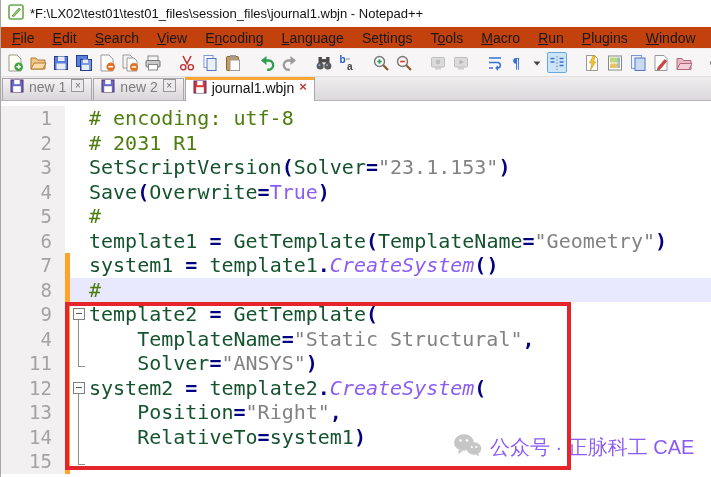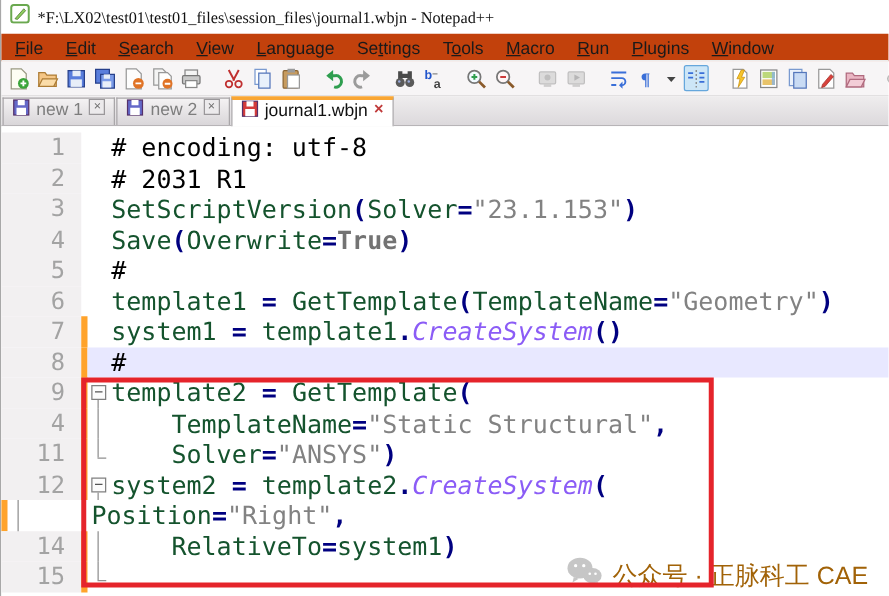--- a/index.html
+++ b/index.html
@@ -4,21 +4,21 @@
 <style>
   * { box-sizing: border-box; margin: 0; padding: 0; }
   body { font-family: "Liberation Sans", sans-serif; background: #fff; }
   .window {
     position: relative; width: 711px; height: 477px; overflow: hidden;
     background: #fff; border-left: 1px solid #a8a8a8;
   }
   
   .titlebar { height: 27px; display: flex; align-items: center; gap: 6px;
     padding-left: 7px; background: #fff; }
-  .titlebar .title { font-size: 13px; color: #111; white-space: nowrap; font-family: Liberation Serif, serif; }
+  .titlebar .title { font-size: 13px; color: #111; white-space: nowrap; }
   
   .menubar { height: 22px; display: flex; align-items: center; background: #c2410c;
     padding-left: 2px; border-bottom: 1px solid #ececec; }
   .menu-item { font-size: 14px; color: #1a1a1a; padding: 2px 9px; cursor: default; }
   .menu-item u { text-decoration: underline; }
   
   .toolbar { height: 28px; display: flex; align-items: center; gap: 5px;
     padding-left: 5px; background: #f7f5f6; border-bottom: 1px solid #e2e0e1; }
   .tb-btn { width: 21px; height: 21px; display: inline-flex; align-items: center;
     justify-content: center; border-radius: 2px; }
@@ -51,32 +51,32 @@
   .fold { width: 19px; flex: none; position: relative; }
   .fbox { position: absolute; left: 3px; top: 6px; width: 12px; height: 12px;
     border: 1px solid #808080; background: #fcfcfc; }
   .fbox::after { content: ""; position: absolute; left: 2px; top: 4px; width: 6px;
     height: 1px; background: #555; }
   .ftail { position: absolute; left: 8px; top: 18px; bottom: 0; width: 1px; background: #909090; }
   .fline { position: absolute; left: 8px; top: 0; bottom: 0; width: 1px; background: #909090; }
   .fcorn-v { position: absolute; left: 8px; top: 0; height: 15px; width: 1px; background: #909090; }
   .fcorn-h { position: absolute; left: 8px; top: 15px; width: 7px; height: 1px; background: #909090; }
   .code { flex: 1; font-size: 20px; line-height: 24.5px; white-space: pre; color: #333; }
-  .tk-cm { color: #000000; }
+  .tk-cm { color: #4d7c0f; }
   .tk-id { color: #14532d; }
   .tk-op { color: #000080; font-weight: bold; }
   .tk-st { color: #828282; }
-  .tk-kw { color: #737373; font-weight: bold; }
+  .tk-kw { color: #8b5cf6; font-weight: normal; }
   .tk-fn { color: #8b5cf6; font-style: italic; }
   
   .red-box { position: absolute; left: 64px; top: 302px; width: 506px; height: 168px;
     border: 4px solid #e5242b; pointer-events: none; z-index: 5; }
   .watermark { position: absolute; left: 452px; top: 433px; display: flex;
-    align-items: center; gap: 8px; color: #a16207; font-size: 20px; z-index: 4;
-    white-space: nowrap; margin-top: 12px; }
+    align-items: center; gap: 8px; color: #8b5cf6; font-size: 20px; z-index: 4;
+    white-space: nowrap; }
 </style>
 </head>
 <body>
 
 <div class="window">
 
   <div class="titlebar">
     <span>
       <svg width="16" height="16" viewBox="0 0 16 16">
         <rect x="1" y="1" width="14" height="14" rx="2" fill="#fff" stroke="#6aa84f" stroke-width="1.6"></rect>
@@ -84,20 +84,21 @@
       </svg>
     </span>
     <span class="title">*F:\LX02\test01\test01_files\session_files\journal1.wbjn - Notepad++</span>
   </div>
 
   <div class="menubar">
       <span class="menu-item"><u>F</u>ile</span>
       <span class="menu-item"><u>E</u>dit</span>
       <span class="menu-item"><u>S</u>earch</span>
       <span class="menu-item"><u>V</u>iew</span>
+      <span class="menu-item">E<u>n</u>coding</span>
       <span class="menu-item"><u>L</u>anguage</span>
       <span class="menu-item">Se<u>t</u>tings</span>
       <span class="menu-item">T<u>o</u>ols</span>
       <span class="menu-item"><u>M</u>acro</span>
       <span class="menu-item"><u>R</u>un</span>
       <span class="menu-item"><u>P</u>lugins</span>
       <span class="menu-item"><u>W</u>indow</span>
       <span class="menu-item"></span>
     </div>
 
@@ -435,20 +436,21 @@
         <div class="chg on"></div>
         <div class="rowbody">
           <div class="fold">
             <div class="fbox"></div>
             <div class="ftail"></div>
           </div>
           <div class="code"><span class="tk-id">system2 </span><span class="tk-op">= </span><span class="tk-id">template2</span><span class="tk-op">.</span><span class="tk-fn">CreateSystem</span><span class="tk-op">(</span></div>
         </div>
       </div>
       <div class="row">
+        <div class="ln">13</div>
         <div class="chg on"></div>
         <div class="rowbody">
           <div class="fold">
             <div class="fline"></div>
           </div>
           <div class="code"><span class="tk-id">    Position</span><span class="tk-op">=</span><span class="tk-st">"Right"</span><span class="tk-op">,</span></div>
         </div>
       </div>
       <div class="row">
         <div class="ln">14</div>

